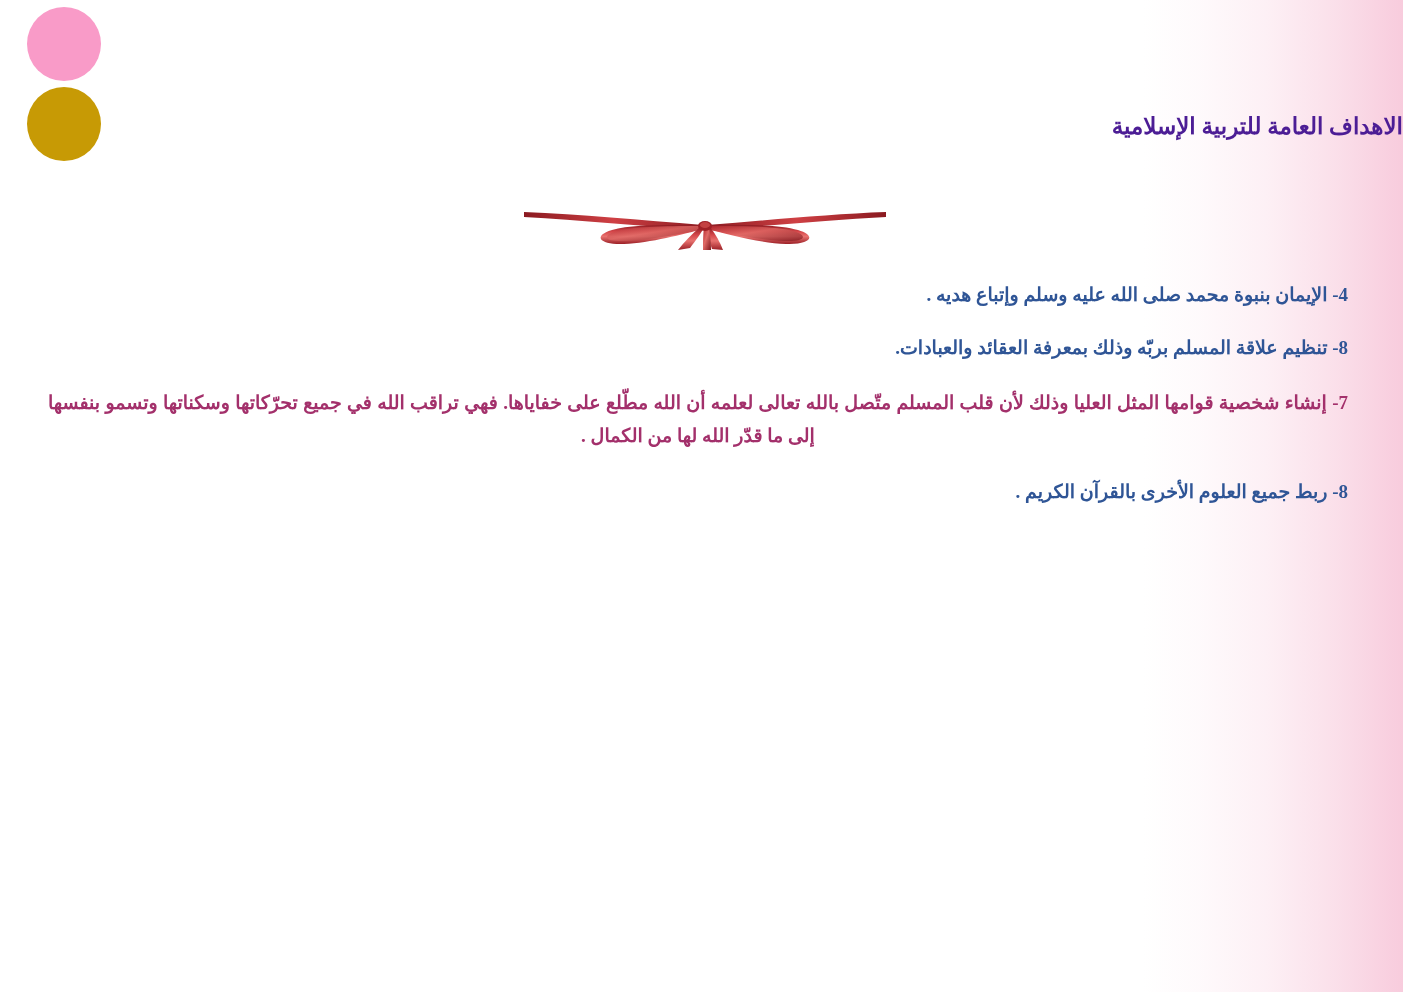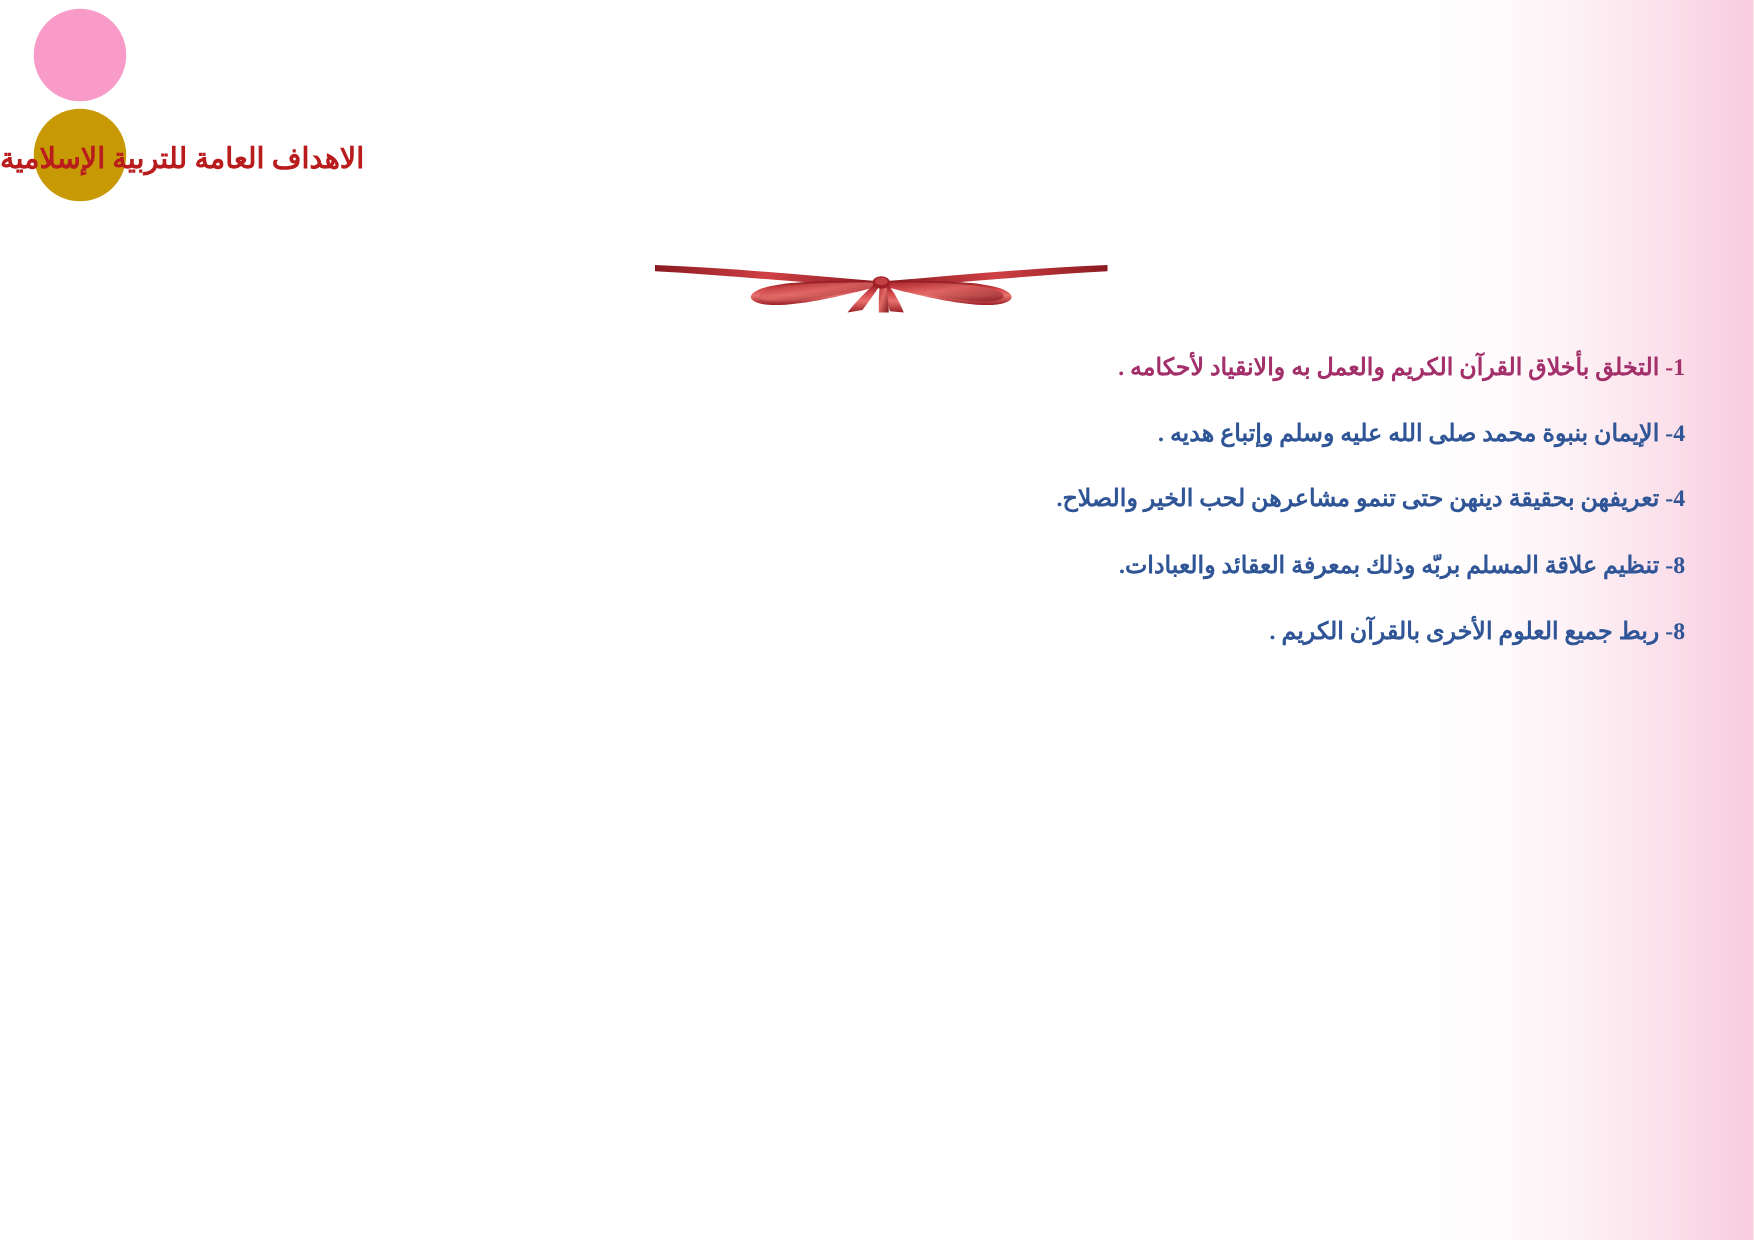--- a/index.html
+++ b/index.html
@@ -58,22 +58,22 @@
     height: 74px;
     background: #c79a05;
   }
 
   
   .title {
     position: absolute;
     top: 113px;
     left: 0;
     width: 1403px;
-    text-align: left;
-    color: #b91c1c;
+    text-align: right;
+    color: #4c1d95;
     font-size: 23px;
     font-weight: bold;
     direction: rtl;
     letter-spacing: 0px;
   }
 
   
   .bow-wrap {
     position: absolute;
     top: 192px;
@@ -161,20 +161,19 @@
       <path d="M190 35 C 196 43, 200 50, 203 58 L 192 57 C 189 48, 187 41, 186 36 Z" fill="url(#ribA)"></path>
 
       <path d="M184 35 C 183 43, 183 50, 183 58 L 191 58 C 191 50, 190 43, 189 35 Z" fill="url(#ribB)"></path>
 
       <ellipse cx="185" cy="34" rx="7" ry="5" fill="#9f2026"></ellipse>
       <ellipse cx="185" cy="33" rx="5" ry="3" fill="#cc4a4a" opacity="0.8"></ellipse>
     </svg>
   </div>
 
   <div class="goals">
-    <div class="goal pink">1- التخلق بأخلاق القرآن الكريم والعمل به والانقياد لأحكامه .</div>
     <div class="goal blue">4- الإيمان بنبوة محمد صلى الله عليه وسلم وإتباع هديه .</div>
-    <div class="goal blue">4- تعريفهن بحقيقة دينهن حتى تنمو مشاعرهن لحب الخير والصلاح.</div>
     <div class="goal blue">8- تنظيم علاقة المسلم بربّه وذلك بمعرفة العقائد والعبادات.</div>
+    <div class="goal pink wide">7- إنشاء شخصية قوامها المثل العليا وذلك لأن قلب المسلم متّصل بالله تعالى لعلمه أن الله مطّلع على خفاياها. فهي تراقب الله في جميع تحرّكاتها وسكناتها وتسمو بنفسها إلى ما قدّر الله لها من الكمال .</div>
     <div class="goal blue last">8-  ربط جميع العلوم الأخرى بالقرآن الكريم .</div>
   </div>
 
 </div>
 
 </body></html>

